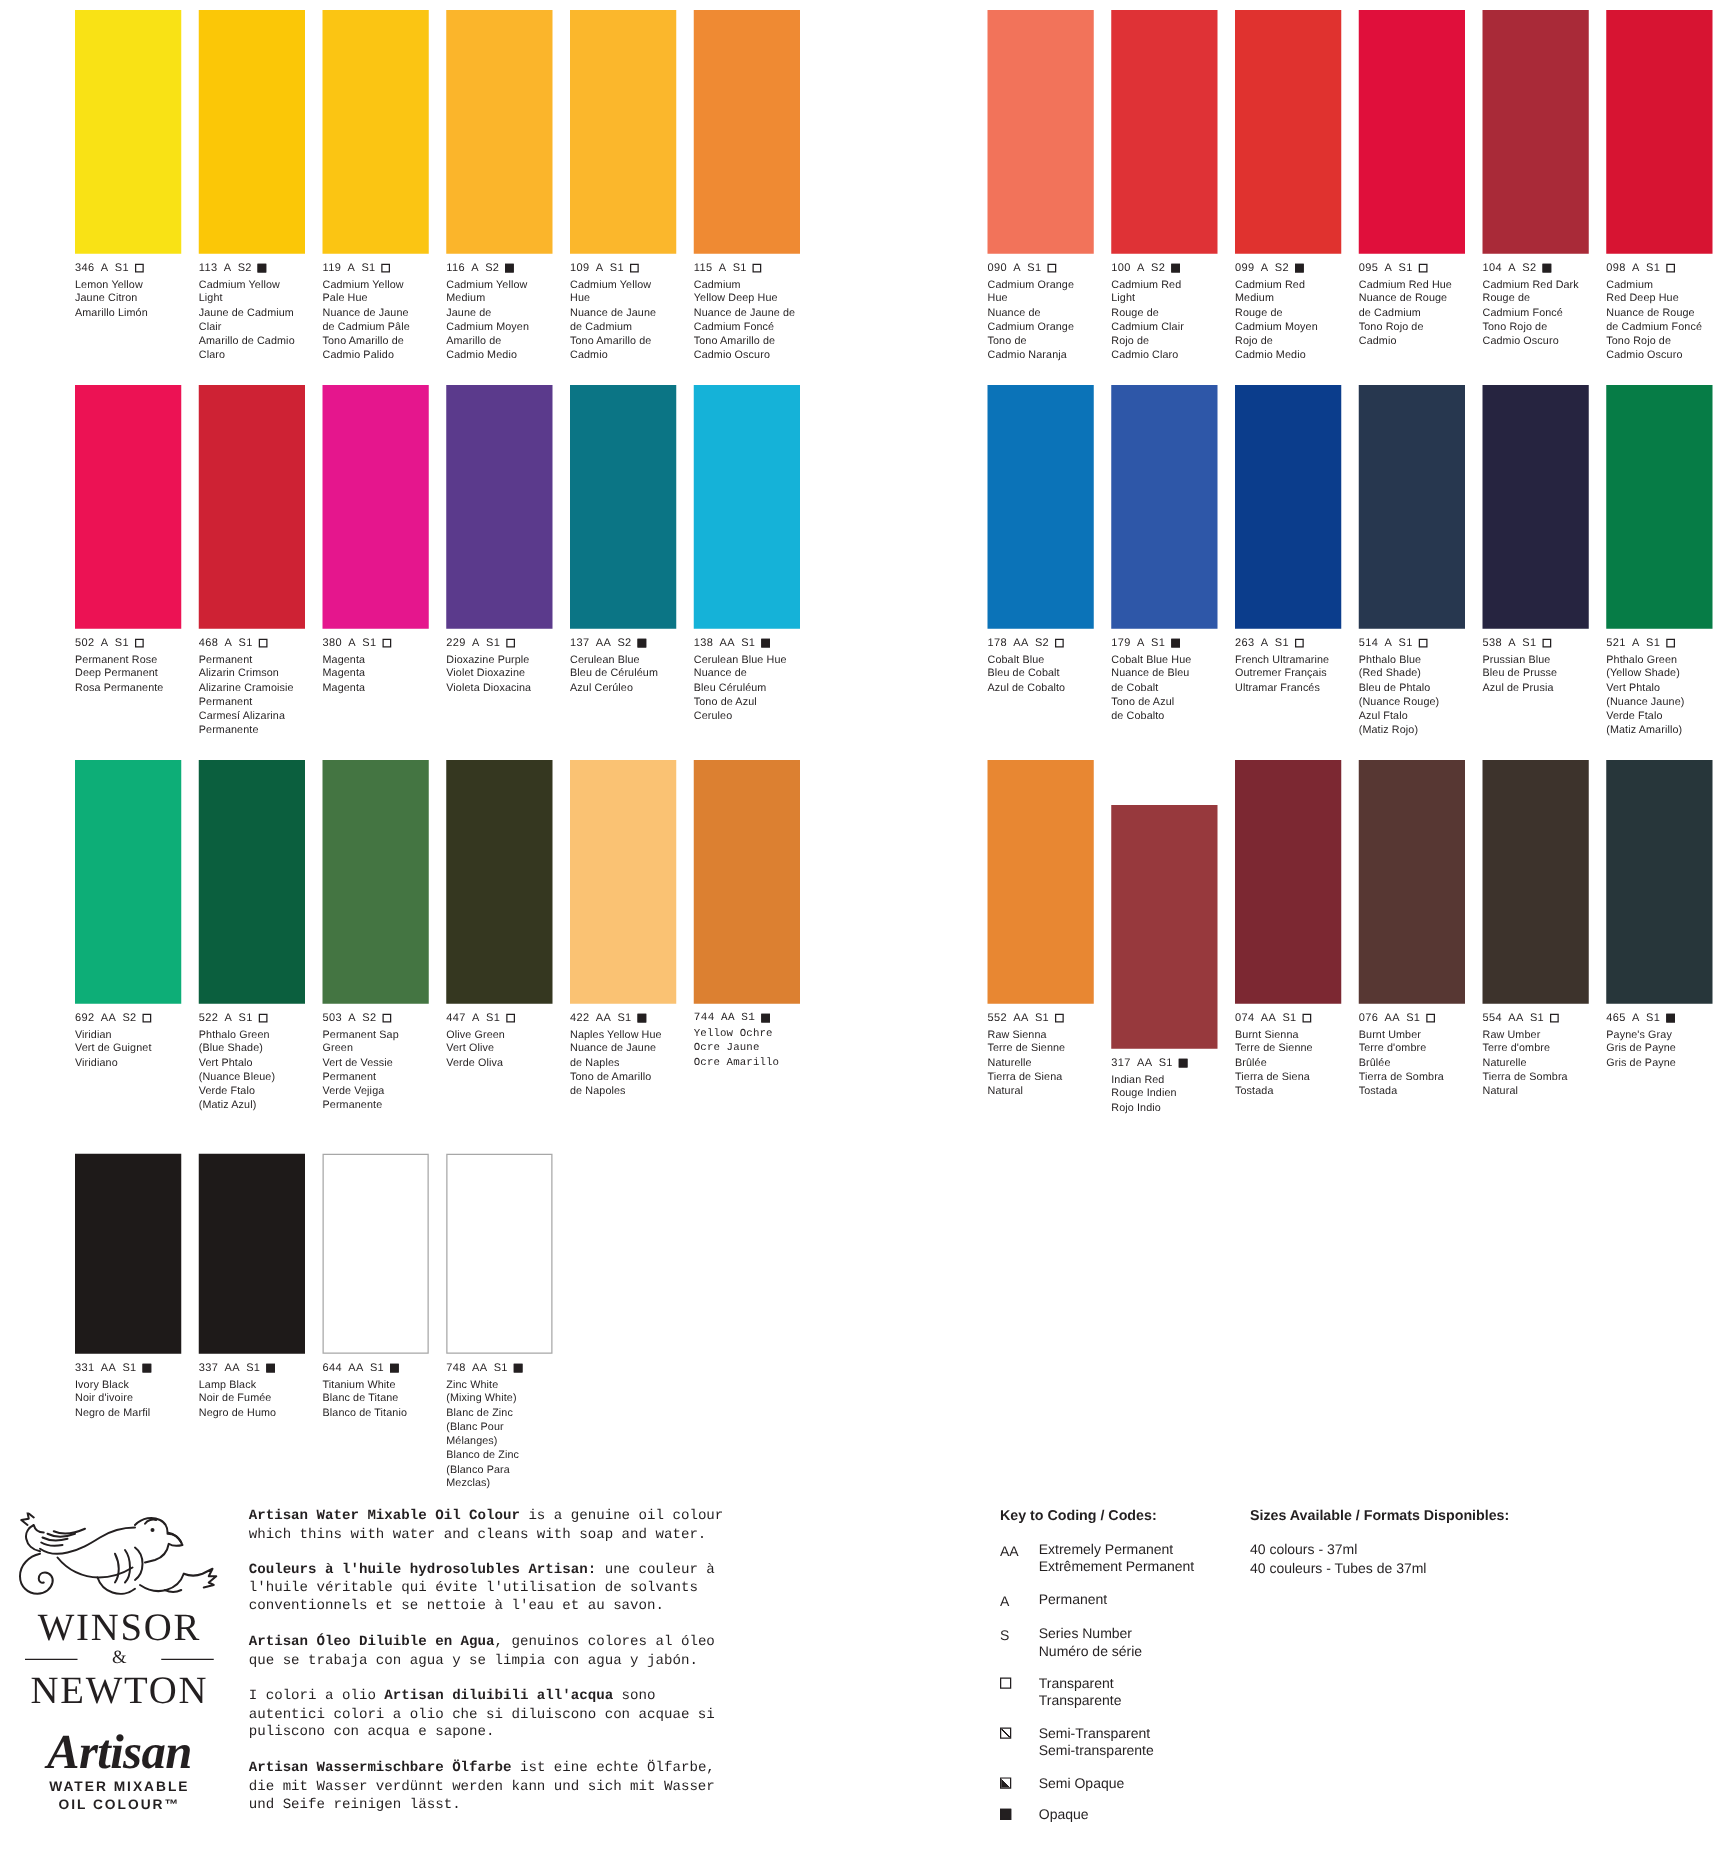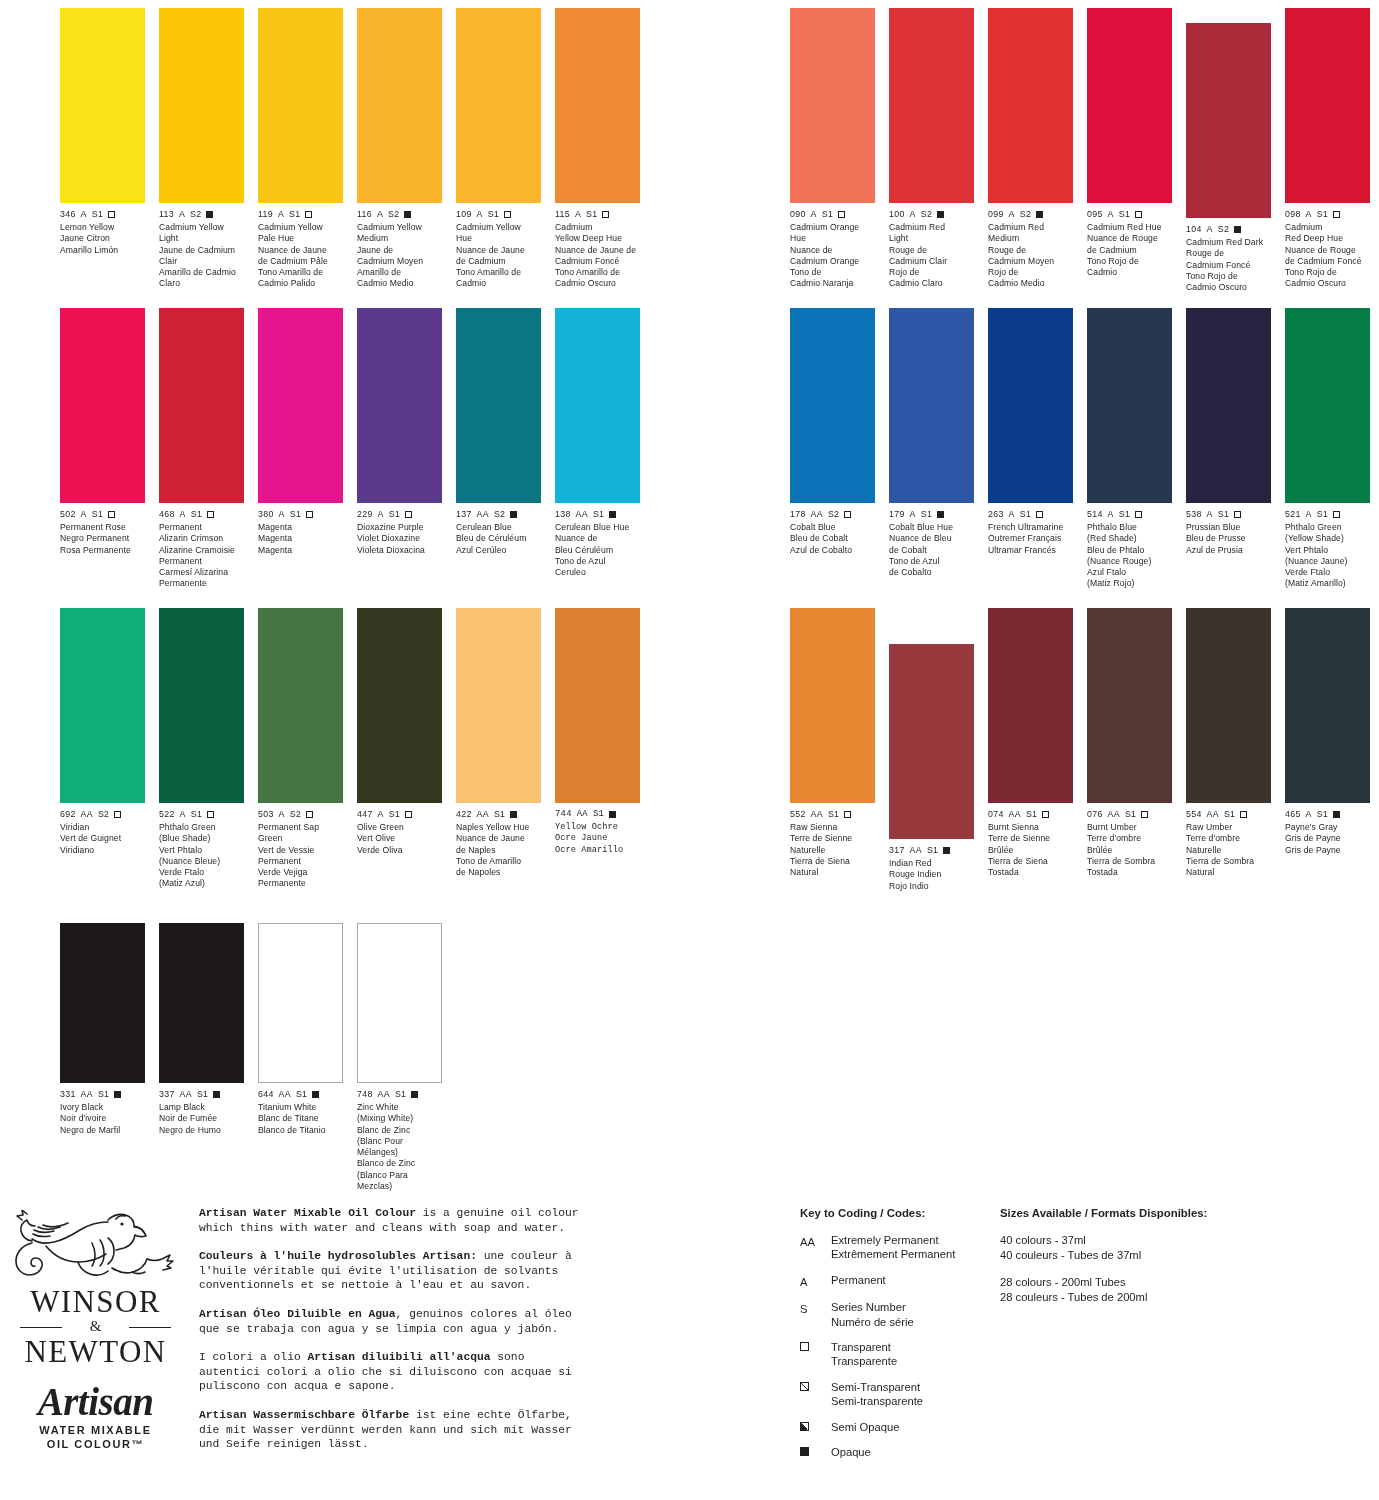--- a/index.html
+++ b/index.html
@@ -274,21 +274,21 @@
         <div class="swatch" style="background: rgb(236, 18, 84);"></div>
         <div class="meta">
           <div class="code-line">
             <span class="num">502</span>
             <span class="num">A</span>
             <span class="num">S1</span>
             <span class="op transparent"></span>
           </div>
           <div class="names">
             <div class="name-en">Permanent Rose</div>
-            <div class="name-fr">Negro Permanent</div>
+            <div class="name-fr">Deep Permanent</div>
             <div class="name-es">Rosa Permanente</div>
           </div>
         </div>
       </div>
       <div class="cell" style="left: 99px; top: 308px;">
         <div class="swatch" style="background: rgb(206, 34, 52);"></div>
         <div class="meta">
           <div class="code-line">
             <span class="num">468</span>
             <span class="num">A</span>
@@ -612,21 +612,21 @@
           </div>
           <div class="names">
             <div class="name-en">Cadmium Red Hue</div>
             <div class="name-fr">Nuance de Rouge
 de Cadmium</div>
             <div class="name-es">Tono Rojo de
 Cadmio</div>
           </div>
         </div>
       </div>
-      <div class="cell" style="left: 396px; top: 8px; margin-top: 15px;">
+      <div class="cell" style="left: 396px; top: 8px;">
         <div class="swatch" style="background: rgb(169, 42, 56);"></div>
         <div class="meta">
           <div class="code-line">
             <span class="num">104</span>
             <span class="num">A</span>
             <span class="num">S2</span>
             <span class="op opaque"></span>
           </div>
           <div class="names">
             <div class="name-en">Cadmium Red Dark</div>
@@ -959,19 +959,17 @@
             <div class="key-label">Opaque</div>
           </div>
         </div>
     </div>
 
     <div class="sizes">
       <h4>Sizes Available / Formats Disponibles:</h4>
       <div id="sizes-list">
           <p>40 colours - 37ml
 40 couleurs - Tubes de 37ml</p>
-          <p>28 colours - 200ml Tubes
-28 couleurs - Tubes de 200ml</p>
         </div>
     </div>
 
   </div>
 </div>
 
 </body></html>

